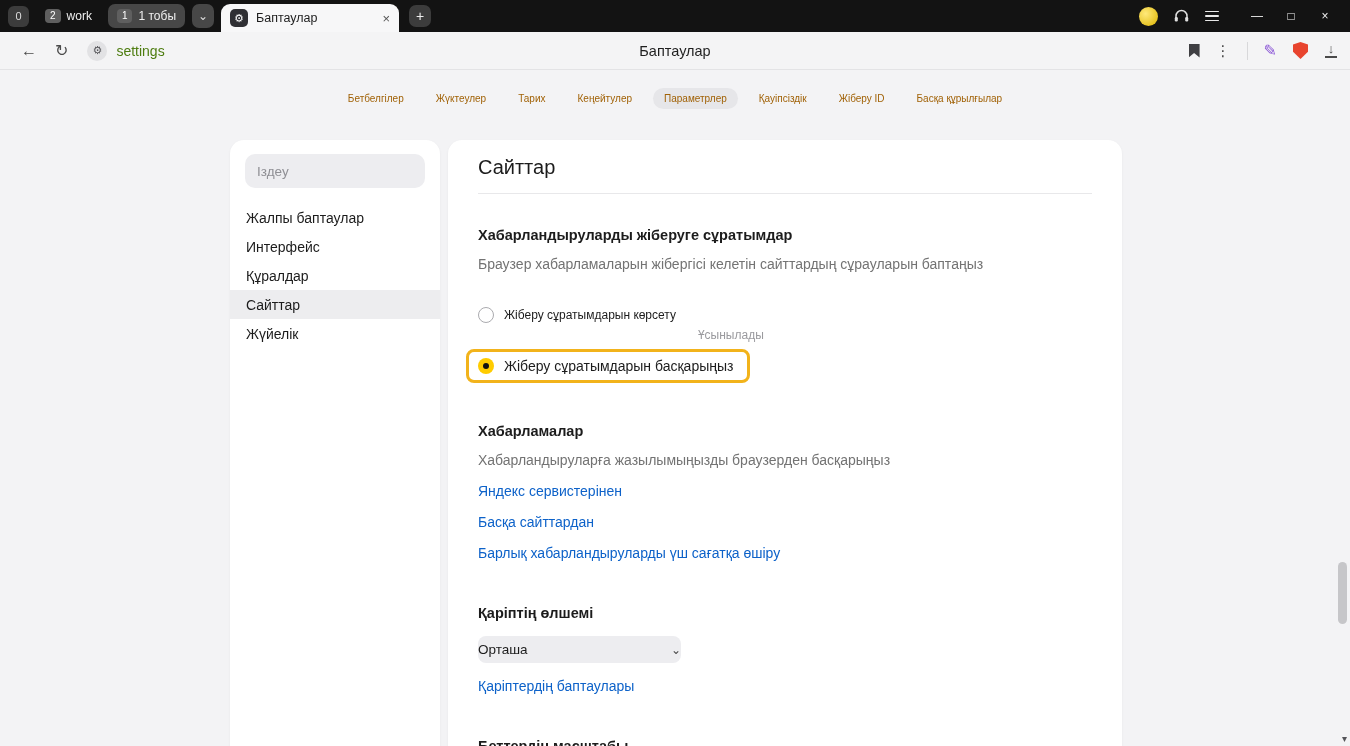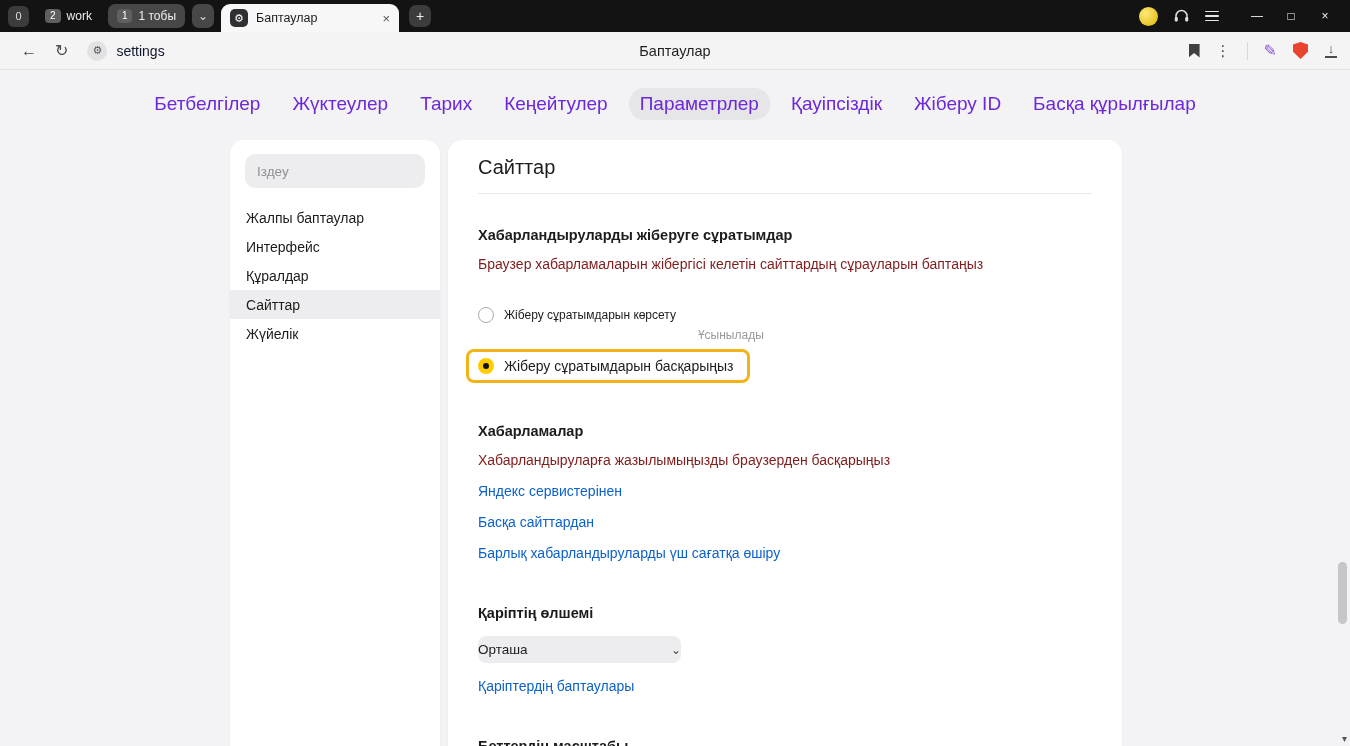--- a/index.html
+++ b/index.html
@@ -69,21 +69,21 @@
   .toolbar {
     height:38px; background:#f4f4f5; border-bottom:1px solid #e3e3e5;
     display:flex; align-items:center; padding:0 12px; position:relative;
   }
   .tb-icon { font-size:16px; color:#4a4a4a; padding:0 9px; cursor:pointer; }
   .site-icon {
     width:20px; height:20px; border-radius:50%; background:#e2e2e4;
     display:flex; align-items:center; justify-content:center;
     font-size:11px; color:#56565a; margin-left:10px;
   }
-  .address-text { margin-left:9px; font-size:14px; color:#0f172a; }
+  .address-text { margin-left:9px; font-size:14px; color:#4d7c0f; }
   .center-title {
     position:absolute; left:50%; transform:translateX(-50%);
     font-size:14.5px; color:#1f1f1f;
   }
   .toolbar-right { margin-left:auto; display:flex; align-items:center; gap:16px; }
   .bookmark-icon {
     width:11px; height:14px; background:#3f3f42;
     clip-path:polygon(0 0,100% 0,100% 100%,50% 68%,0 100%);
   }
   .dots-icon { font-size:15px; color:#4a4a4a; }
@@ -97,21 +97,21 @@
     display:flex; flex-direction:column; align-items:center; width:14px;
   }
   .download-icon .dl-arrow { font-size:13px; line-height:11px; color:#4a4a4a; }
   .download-icon .dl-bar { width:12px; height:2px; background:#4a4a4a; margin-top:2px; }
 
   
   .page { position:absolute; top:70px; left:0; right:0; bottom:0; background:#f3f3f5; }
 
   .navtabs {
     display:flex; justify-content:center; gap:10px; padding-top:18px;
-    font-size:19px; color:#6d28d9;text-align:center;
+    font-size:10px; color:#a16207;text-align:center;
   }
   .navtab { padding:5px 11px; border-radius:15px; cursor:pointer; white-space:nowrap; }
   .navtab.selected { background:#e6e6e9; }
 
   .card { background:#fff; position:absolute; box-shadow:0 1px 3px rgba(0,0,0,0.05); }
   .sidebar-card { left:230px; top:70px; width:210px; bottom:0; border-radius:14px 14px 0 0; }
   .main-card  { left:448px; top:70px; width:674px; bottom:0; border-radius:14px 14px 0 0; padding:0 30px; overflow:hidden; }
 
   .search-input {
     margin:14px 15px 0 15px; width:180px; height:34px; background:#ededf0;
@@ -124,21 +124,21 @@
     height:29px; display:flex; align-items:center; padding-left:16px;
     font-size:14px; cursor:pointer;
   }
   .side-item.selected { background:#ededef; }
 
   .card-title {
     padding-top:16px; padding-bottom:14px; font-size:20px; font-weight:500;
     border-bottom:1px solid #e8e8ea;
   }
   .sec-heading { margin-top:33px; font-size:14.5px; font-weight:700; }
-  .sec-desc { margin-top:13px; font-size:14px; color:#7f1d1d; }
+  .sec-desc { margin-top:13px; font-size:14px; color:#737373; }
 
   .radio-row { margin-top:16px; display:flex; align-items:center; gap:10px; font-size:12px; }
   .radio {
     width:16px; height:16px; border-radius:50%; border:1.5px solid #ababaf;
     background:#fff; flex:none;
   }
   .radio.checked {
     border:none; background:#ffcc00; display:flex; align-items:center; justify-content:center;
   }
   .radio.checked::after { content:""; width:6px; height:6px; border-radius:50%; background:#111; }

